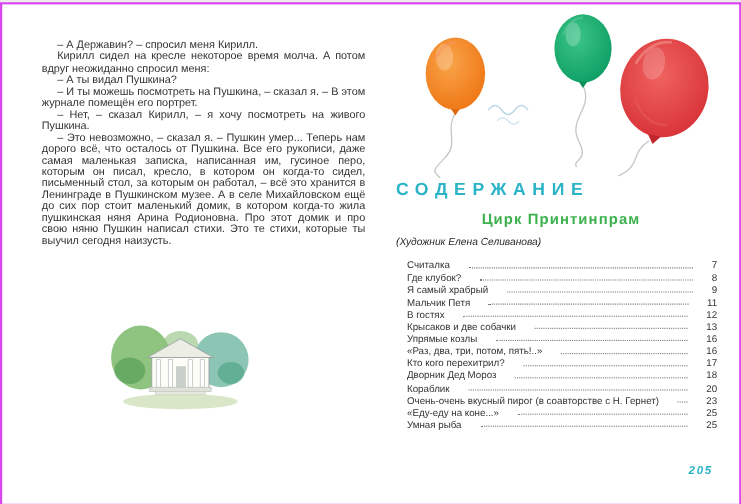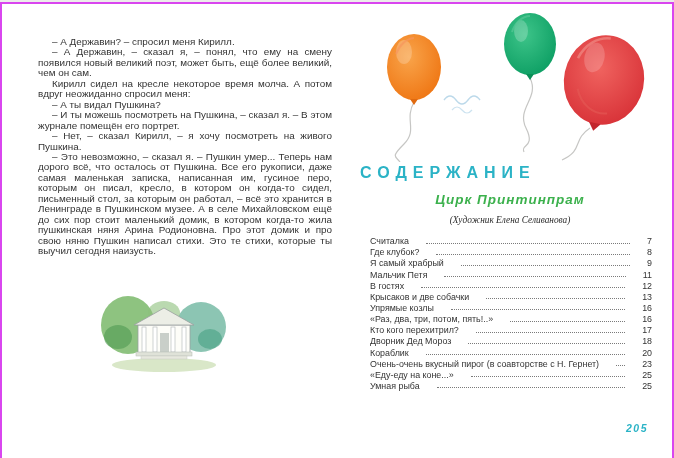--- a/index.html
+++ b/index.html
@@ -20,26 +20,26 @@
   
   .balloons { position:absolute; left:350px; top:0; width:324px; height:158px; }
 
   .contents-title {
     position:absolute; left:358px; top:160px; width:300px; text-align:left;
     font-size:16px; font-weight:bold; letter-spacing:6px;
     color:var(--accent-cyan,#2bb3c6);
   }
   .section-title {
     position:absolute; left:358px; top:188px; width:300px; text-align:center;
-    font-size:13.5px; font-style:italic; font-weight:bold; letter-spacing:1px;
+    font-size:13.5px; font-weight:bold; letter-spacing:1px;
     color:var(--accent-green,#3cb14d);
   }
   .artist-credit {
-    position:absolute; left:358px; top:211px; width:300px; text-align:center;
-    font-size:9.3px; font-style:italic; color:#2b2b2b;font-family:Liberation Serif, serif;
+    position:absolute; left:358px; top:211px; width:300px; text-align:left;
+    font-size:9.3px; font-style:italic; color:#2b2b2b;
   }
 
   .toc { position:absolute; left:368px; top:231px; width:282px; }
   .toc-row { display:flex; align-items:flex-end; height:11.15px; font-size:8.9px; color:#333;gap:14px; }
   .toc-title { white-space:nowrap; }
   .toc-dots { flex:1 1 auto; border-bottom:1.5px dotted #7a7a7a; margin:0 3px 2.5px 3px; min-width:8px; }
   .toc-page { white-space:nowrap; }
 
   .folio {
     position:absolute; right:24px; top:418px;
@@ -47,21 +47,20 @@
     color:var(--accent-cyan,#2bb3c6);
   }
 </style>
 </head>
 <body>
 
 <div class="spread">
 
   <div class="left-text">
     <p>– А Державин? – спросил меня Кирилл.</p>
-    <p>– А Державин, – сказал я, – понял, что ему на смену появился новый великий поэт, может быть, ещё более великий, чем он сам.</p>
     <p>Кирилл сидел на кресле некоторое время молча. А потом вдруг неожиданно спросил меня:</p>
     <p>– А ты видал Пушкина?</p>
     <p>– И ты можешь посмотреть на Пушкина, – сказал я. – В этом журнале помещён его портрет.</p>
     <p>– Нет, – сказал Кирилл, – я хочу посмотреть на живого Пушкина.</p>
     <p>– Это невозможно, – сказал я. – Пушкин умер... Теперь нам дорого всё, что осталось от Пушкина. Все его рукописи, даже самая маленькая записка, написанная им, гусиное перо, которым он писал, кресло, в котором он когда-то сидел, письменный стол, за которым он работал, – всё это хранится в Ленинграде в Пушкинском музее. А в селе Михайловском ещё до сих пор стоит маленький домик, в котором когда-то жила пушкинская няня Арина Родионовна. Про этот домик и про свою няню Пушкин написал стихи. Это те стихи, которые ты выучил сегодня наизусть.</p>
   </div>
 
   <svg class="house-illo" viewBox="0 0 132 92">
 
     <ellipse cx="66" cy="82" rx="52" ry="7" fill="#b9d49b" opacity="0.55"></ellipse>

